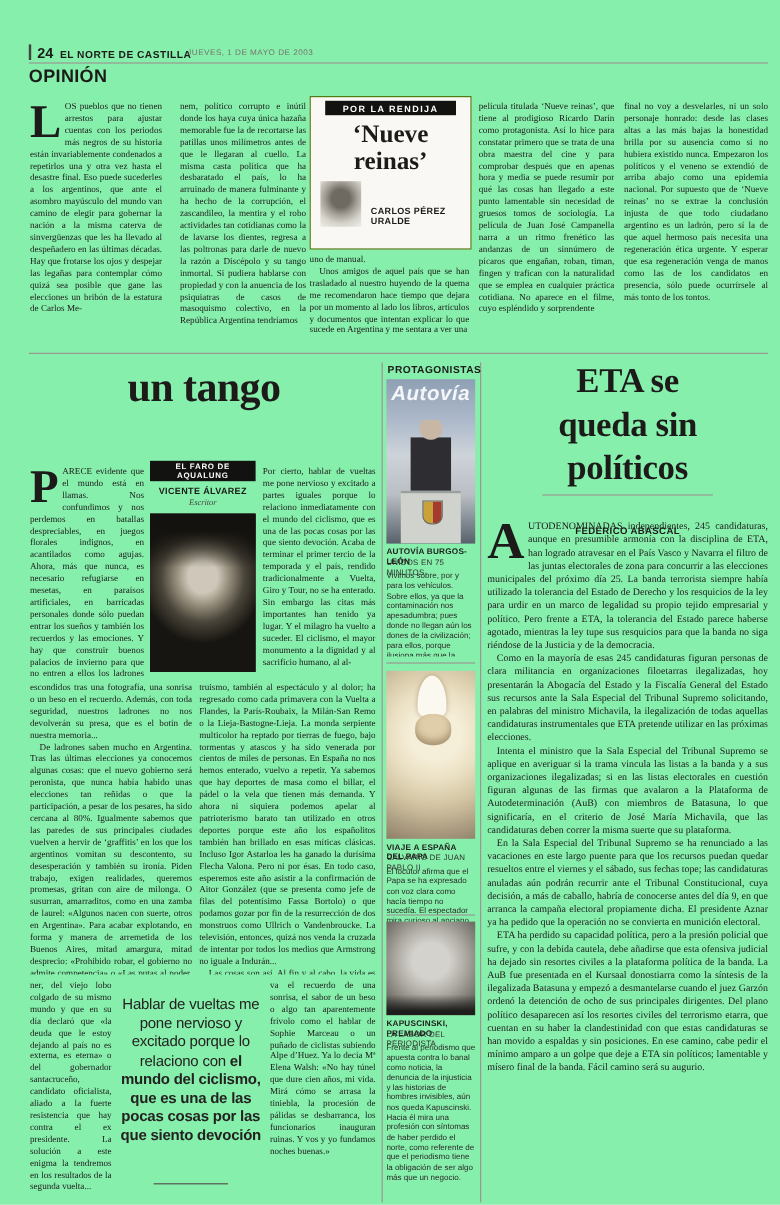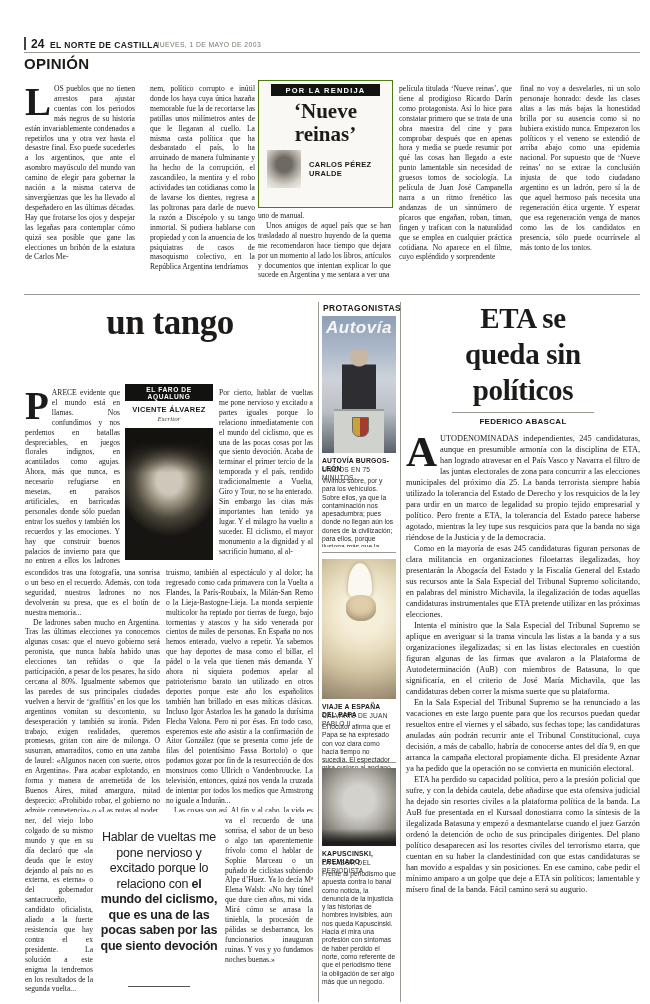--- a/index.html
+++ b/index.html
@@ -1,36 +1,36 @@
 <!DOCTYPE html>
 <html><head>
 <meta charset="utf-8">
 <style>
   html,body{margin:0;padding:0;background:#e8e7e3;}
-  .page{position:relative;width:650px;height:1004px;background:#ffffff;overflow:hidden;
+  .page{position:relative;width:650px;height:1004px;background:#86efac;overflow:hidden;
         font-family:"Liberation Serif",serif;color:#1c1b19;}
   .abs{position:absolute;}
   .rule{position:absolute;background:#9a9890;}
   
   .pgnum{font-family:"Liberation Sans",sans-serif;font-weight:bold;font-size:12px;}
   .masthead{font-family:"Liberation Sans",sans-serif;font-weight:bold;font-size:8.5px;letter-spacing:.4px;}
   .dateline{font-family:"Liberation Sans",sans-serif;font-size:6.8px;color:#77756e;letter-spacing:.4px;}
   .section{font-family:"Liberation Sans",sans-serif;font-weight:bold;font-size:15px;letter-spacing:.3px;}
   
   .bt{font-size:7.6px;line-height:9.9px;text-align:justify;overflow:hidden;}
   .bt p{margin:0;}
   .bt p.ind{text-indent:8px;}
   .dc{float:left;font-size:39px;line-height:31px;padding:2px 3px 0 0;font-weight:bold;}
   .dc2{float:left;font-size:43px;line-height:34px;padding:2px 3px 0 0;font-weight:bold;}
   
   .rbox{border:1px solid #4d7c0f;background:#f9f8f4;}
   .kbar{background:#121210;color:#fdfdfb;font-family:"Liberation Sans",sans-serif;font-weight:bold;
         font-size:7.5px;letter-spacing:1.2px;text-align:center;padding:2px 0 1px;}
   .rtitle{font-size:21px;line-height:23px;text-align:center;font-weight:bold;}
-  .byl{font-family:"Liberation Sans",sans-serif;font-weight:bold;font-size:7.5px;line-height:9px;letter-spacing:.3px;}
+  .byl{font-family:"Liberation Sans",sans-serif;font-weight:bold;font-size:7.5px;line-height:9px;letter-spacing:.3px;margin-top:21px;}
   .role{font-size:7px;font-style:italic;color:#44423c;}
   
   .h-tango{font-size:35px;line-height:42px;text-align:center;font-weight:bold;letter-spacing:-.5px;}
   .h-eta{font-size:29px;line-height:36px;text-align:center;font-weight:bold;letter-spacing:-.3px;}
   
   .prot-h{font-family:"Liberation Sans",sans-serif;font-weight:bold;font-size:8.5px;letter-spacing:.4px;}
   .cap-t{font-family:"Liberation Sans",sans-serif;font-weight:bold;font-size:6.8px;line-height:8.4px;letter-spacing:.2px;}
   .cap-s{font-family:"Liberation Sans",sans-serif;font-size:6.6px;line-height:8.4px;letter-spacing:.2px;color:#33322e;}
   .cap-b{font-family:"Liberation Sans",sans-serif;font-size:6.7px;line-height:8.3px;text-align:left;color:#2a2925;overflow:hidden;}
   
@@ -139,21 +139,21 @@
   <div class="abs bt" style="left:166px;top:568px;width:147px;height:244px;">
     <p>truismo, también al espectáculo y al dolor; ha regresado como cada primavera con la Vuelta a Flandes, la París-Roubaix, la Milán-San Remo o la Lieja-Bastogne-Lieja. La monda serpiente multicolor ha reptado por tierras de fuego, bajo tormentas y atascos y ha sido venerada por cientos de miles de personas. En España no nos hemos enterado, vuelvo a repetir. Ya sabemos que hay deportes de masa como el billar, el pádel o la vela que tienen más demanda. Y ahora ni siquiera podemos apelar al patrioterismo barato tan utilizado en otros deportes porque este año los españolitos también han brillado en esas míticas clásicas. Incluso Igor Astarloa les ha ganado la durísima Flecha Valona. Pero ni por ésas. En todo caso, esperemos este año asistir a la confirmación de Aitor González (que se presenta como jefe de filas del potentísimo Fassa Bortolo) o que podamos gozar por fin de la resurrección de dos monstruos como Ullrich o Vandenbroucke. La televisión, entonces, quizá nos venda la cruzada de intentar por todos los medios que Armstrong no iguale a Indurán...</p>
     <p class="ind">Las cosas son así. Al fin y al cabo, la vida es un tango y, para mí, sólo la sal-</p>
   </div>
 
   <div class="abs bt" style="left:25px;top:816px;width:68px;height:184px;">
     <p>ner, del viejo lobo colgado de su mismo mundo y que en su día declaró que «la deuda que le estoy dejando al país no es externa, es eterna» o del gobernador santacruceño, candidato oficialista, aliado a la fuerte resistencia que hay contra el ex presidente. La solución a este enigma la tendremos en los resultados de la segunda vuelta...</p>
   </div>
 
   <div class="abs quote" style="left:98px;top:830px;width:122px;">
-    <span>Hablar de vueltas me pone nervioso y excitado porque lo relaciono con </span><span class="qb">el mundo del ciclismo, que es una de las pocas saben por las que siento devoción</span>
+    <span>Hablar de vueltas me pone nervioso y excitado porque lo relaciono con </span><span class="qb">el mundo del ciclismo, que es una de las pocas cosas por las que siento devoción</span>
   </div>
   <div class="qline" style="left:128px;top:986px;width:62px;"></div>
 
   <div class="abs bt" style="left:225px;top:816px;width:88px;height:184px;">
     <p>va el recuerdo de una sonrisa, el sabor de un beso o algo tan aparentemente frívolo como el hablar de Sophie Marceau o un puñado de ciclistas subiendo Alpe d’Huez. Ya lo decía Mª Elena Walsh: «No hay túnel que dure cien años, mi vida. Mirá cómo se arrasa la tiniebla, la procesión de pálidas se desbarranca, los funcionarios inauguran ruinas. Y vos y yo fundamos noches buenas.»</p>
   </div>
 
   <div class="abs prot-h" style="left:323px;top:303px;">PROTAGONISTAS</div>
 
   <div class="photo ph-autovia" style="left:322px;top:316px;width:74px;height:137px;">

